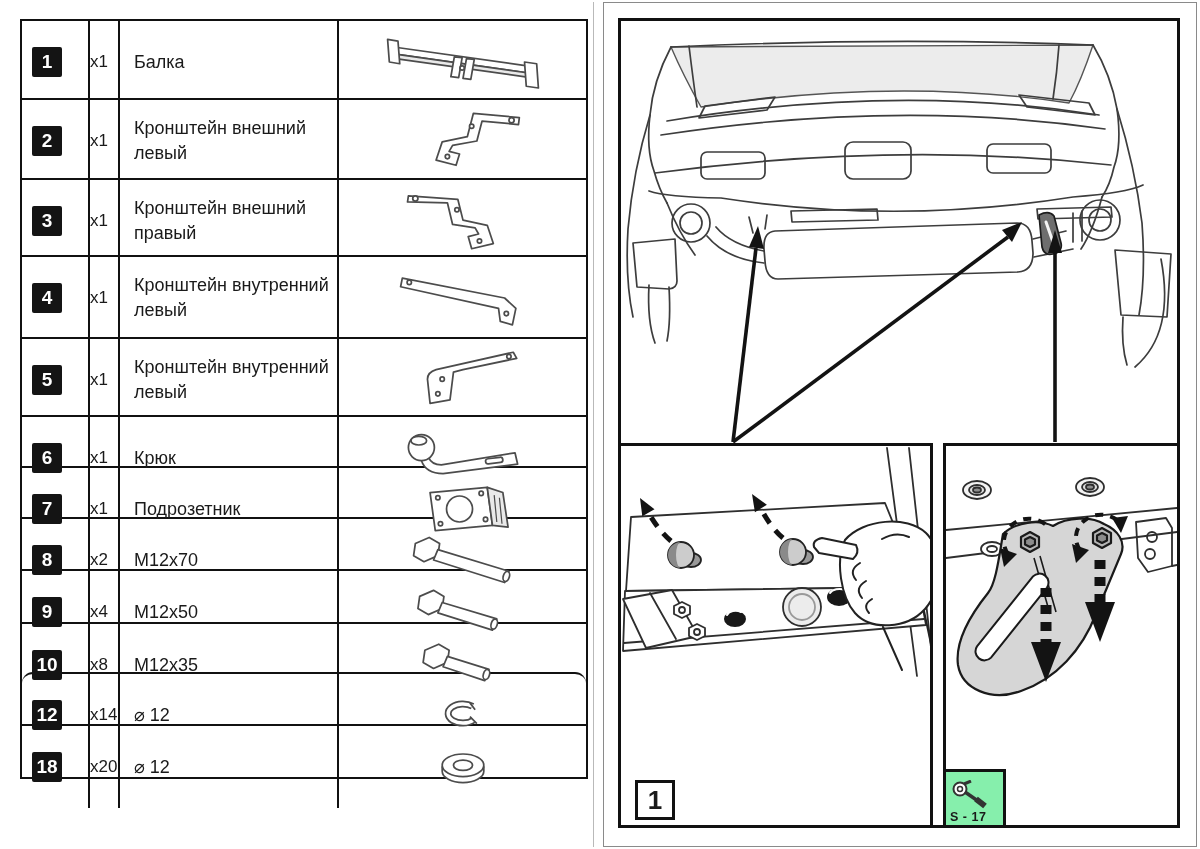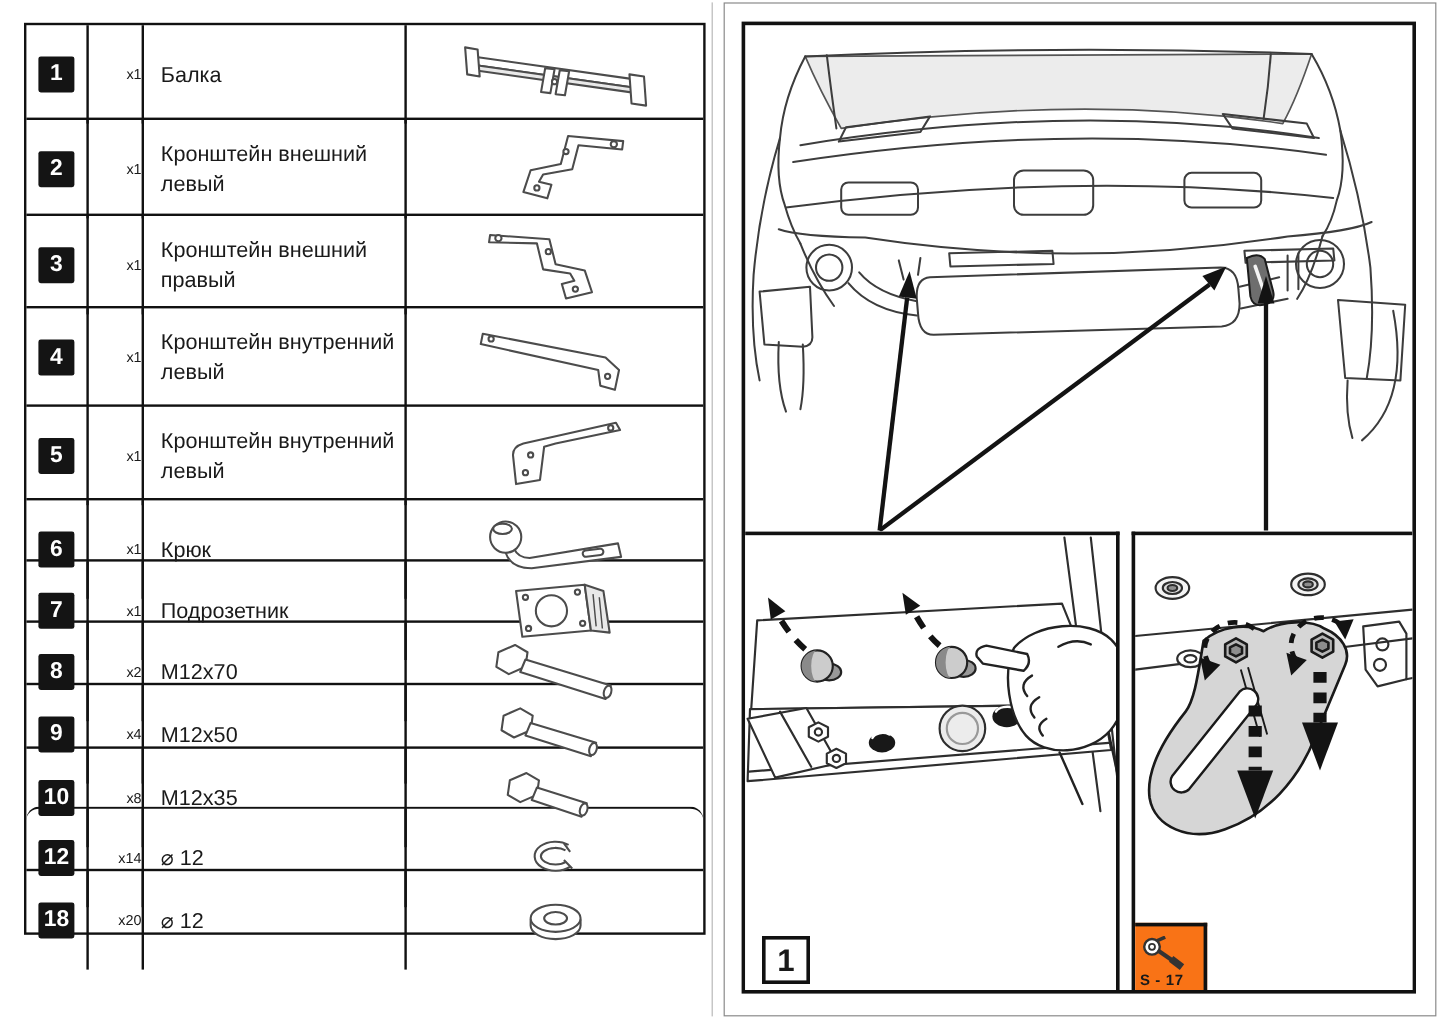--- a/index.html
+++ b/index.html
@@ -6,39 +6,39 @@
   body{font-family:"Liberation Sans","DejaVu Sans",sans-serif;color:#1a1a1a;}
   #page{position:relative;width:1200px;height:849px;background:#ffffff;overflow:hidden;}
 
   
   #parts-table{position:absolute;left:20px;top:19px;width:564px;border:2px solid #111;background:#fff;}
   .trow{display:grid;grid-template-columns:50px 46px 219px 249px;}
   .trow + .trow{border-top:2px solid #111;}
   .cell{display:flex;align-items:center;min-width:0;}
   .cell + .cell{border-left:2px solid #111;}
   .c-num{justify-content:center;}
-  .c-qty{justify-content:flex-end;font-size:12px;}
+  .c-qty{justify-content:flex-start;font-size:17px;margin-left:16px;}
   .c-name{padding:2px 8px 2px 14px;font-size:18px;line-height:25px;}
   .c-art{justify-content:center;padding:2px;}
   .badge{width:30px;height:30px;background:#141414;color:#fff;font-weight:bold;font-size:19px;
          display:flex;align-items:center;justify-content:center;border-radius:2px;}
   .part-art{width:218px;height:100%;max-height:78px;}
 
   
   #page-split-line{position:absolute;left:593px;top:2px;width:1px;height:845px;background:#b9b9b9;}
   #right-page{position:absolute;left:603px;top:2px;width:592px;height:843px;border:1px solid #8a8a8a;background:#fff;}
   #diagram-frame{position:absolute;left:618px;top:18px;width:562px;height:810px;border:3px solid #111;box-sizing:border-box;background:#fff;}
   #vehicle-svg{position:absolute;left:0;top:0;}
   .sub-panel{position:absolute;box-sizing:border-box;background:#fff;}
   #sub-left{left:0;top:422px;width:312px;height:382px;border-top:3px solid #111;border-right:3px solid #111;}
   #sub-right{left:322px;top:422px;width:234px;height:382px;border-top:3px solid #111;border-left:3px solid #111;}
   #step-box{position:absolute;left:14px;top:334px;width:40px;height:40px;border:3px solid #111;box-sizing:border-box;
             display:flex;align-items:center;justify-content:center;font-size:26px;font-weight:bold;background:#fff;}
   #tool-box{position:absolute;left:0;bottom:0;width:60px;height:56px;border-top:3px solid #111;border-right:3px solid #111;
-            box-sizing:border-box;background:#f97316;display:flex;flex-direction:column;align-items:flex-start;justify-content:flex-end;padding:2px 2px 1px 4px;}
+            box-sizing:border-box;background:#86efac;display:flex;flex-direction:column;align-items:flex-start;justify-content:flex-end;padding:2px 2px 1px 4px;}
   #tool-label{font-size:12.5px;font-weight:bold;letter-spacing:0.5px;}
 </style>
 </head>
 <body>
 
 <svg width="0" height="0" style="position:absolute" aria-hidden="true">
   <defs>
     <g id="sym-beam" stroke="#4c4c4c" stroke-width="2" fill="#fff" stroke-linejoin="round">
       <path d="M22,28 L178,50 L178,58 L22,36 Z"></path>
       <path d="M22,36 L178,58 L178,63 L22,41 Z" fill="#e9e9e9"></path>

